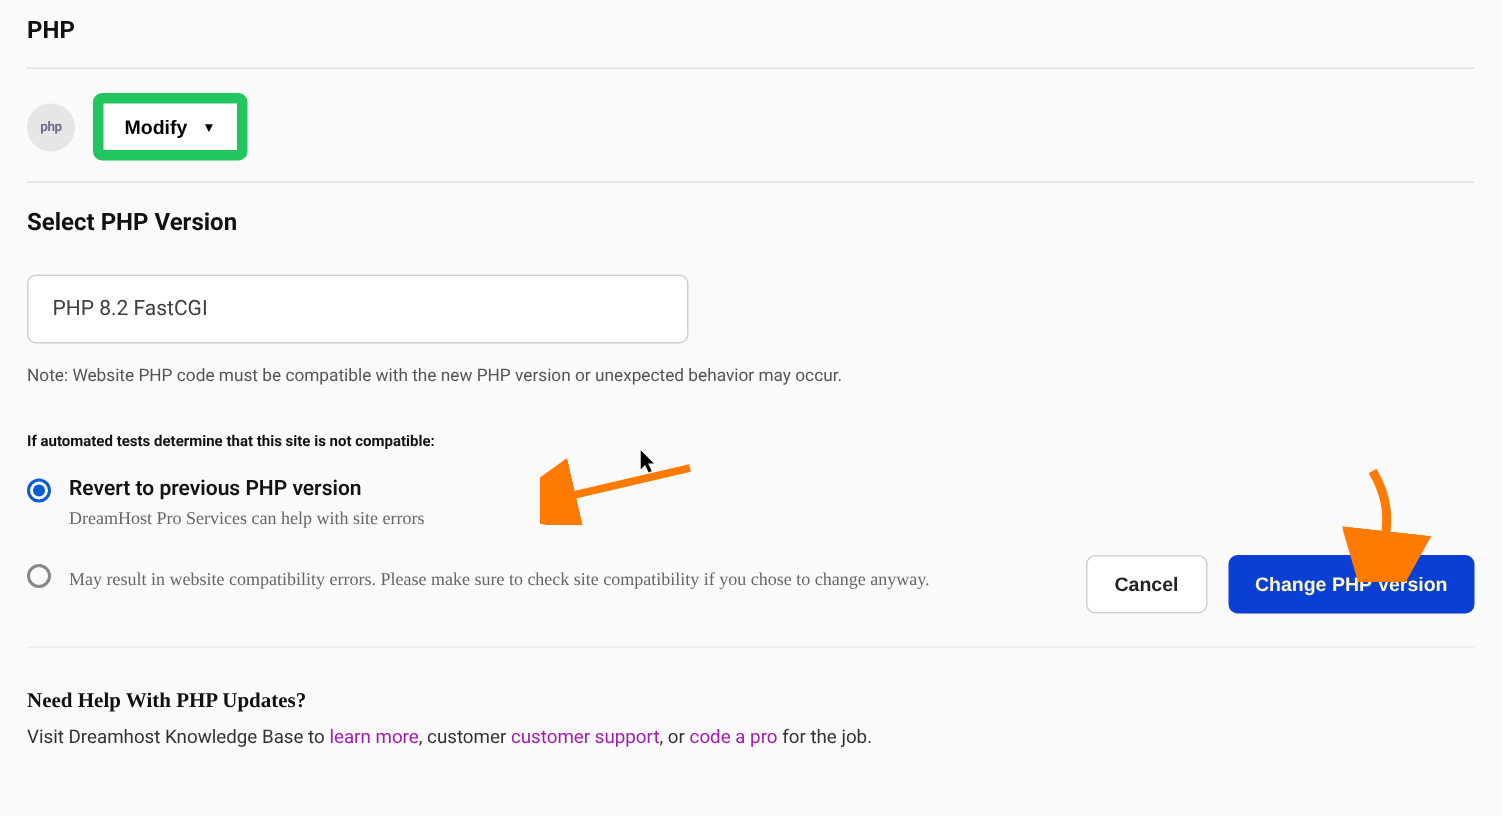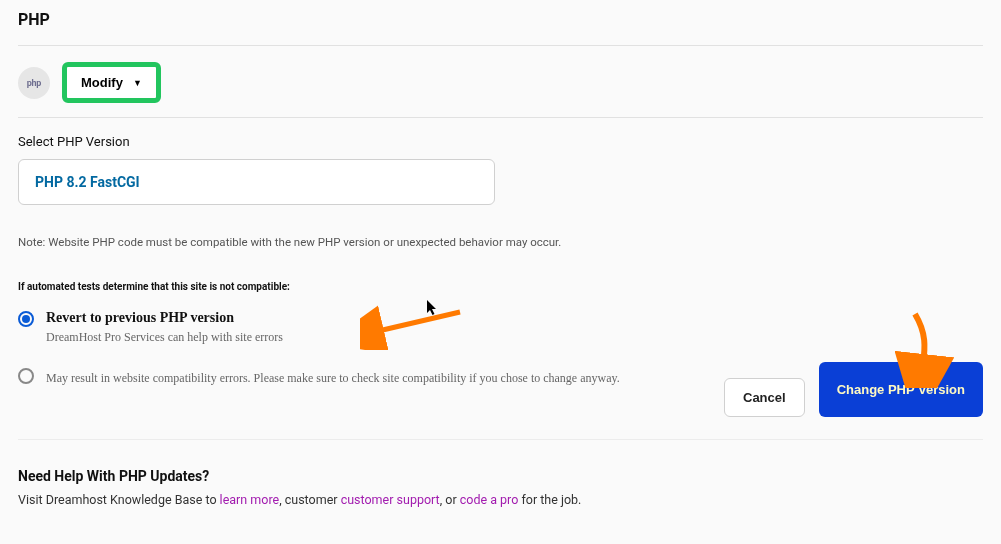--- a/index.html
+++ b/index.html
@@ -18,61 +18,61 @@
 
   .status-row { display: flex; align-items: center; }
   .php-icon {
     width: 32px; height: 32px; border-radius: 50%;
     background: #e6e6e6; display: flex; align-items: center; justify-content: center;
     margin-right: 12px; flex-shrink: 0;
   }
   .php-glyph { font-size: 9px; font-weight: 700; color: #6f6f90; letter-spacing: -0.3px; }
   .status-text { font-size: 14px; font-weight: 700; flex: 1; }
   .modify-btn {
-    background: #fff; border: 5px solid #22c55e; border-radius: 6px;
+    background: #fff; border: 7px solid #22c55e; border-radius: 6px;
     padding: 8px 14px; font-size: 13px; font-weight: 600; cursor: pointer;
     display: inline-flex; align-items: center; gap: 10px;
   }
   .caret { font-size: 9px; }
 
-  .field-label { font-size: 13px; font-weight: 400; margin-bottom: 10px; }
+  .field-label { font-size: 16px; font-weight: 700; margin-bottom: 26px; }
   .select-box {
-    width: 477px; background: #fff; border: 1px solid #d0d0d0; border-radius: 6px;
-    padding: 14px 16px; font-size: 14px; color: #0369a1; font-weight: bold;
+    width: 441px; background: #fff; border: 1px solid #d0d0d0; border-radius: 6px;
+    padding: 14px 16px; font-size: 14px; color: #404040;
   }
-  .note { font-size: 11.5px; color: #555; margin-top: 30px; }
+  .note { font-size: 11.5px; color: #555; margin-top: 14px; }
 
   .compat-heading { font-size: 10px; font-weight: 700; margin-top: 32px; margin-bottom: 18px; }
 
   .radio-row { display: flex; align-items: flex-start; margin-bottom: 22px; }
   .radio {
     width: 16px; height: 16px; border-radius: 50%; border: 2px solid #0a5bd6;
     margin-right: 12px; margin-top: 1px; flex-shrink: 0; position: relative;
     cursor: pointer;
   }
   .radio.unchecked { border-color: #888; }
   .radio.checked::after {
     content: ""; position: absolute; width: 8px; height: 8px; border-radius: 50%;
     background: #0a5bd6; top: 50%; left: 50%; transform: translate(-50%, -50%);
   }
-  .radio-label { font-size: 14px; font-weight: 600; font-family: Liberation Serif, serif; }
+  .radio-label { font-size: 14px; font-weight: 600; }
   .radio-sub { font-size: 12px; color: #666; margin-top: 4px; font-weight: 400; max-width: 640px; font-family: Liberation Serif, serif; }
 
   .action-row {
     display: flex; justify-content: flex-end; gap: 14px;
     margin-top: -46px; margin-bottom: 10px;
   }
   .btn {
     border-radius: 6px; padding: 11px 18px; font-size: 13px; font-weight: 600;
     cursor: pointer; border: none;
   }
-  .btn-cancel { background: #fff; border: 1px solid #d0d0d0; color: #222; margin-top: 16px; }
+  .btn-cancel { background: #fff; border: 1px solid #d0d0d0; color: #222; }
   .btn-primary { background: #0a3fd6; color: #fef9c3; }
 
-  .help-heading { font-size: 14px; font-weight: 700; margin-top: 28px; margin-bottom: 8px; }
+  .help-heading { font-size: 14px; font-weight: 700; margin-top: 28px; margin-bottom: 8px; font-family: Liberation Serif, serif; }
   .help-text { font-size: 12.5px; color: #333; }
   .link { color: #a21caf; cursor: pointer; }
 
   .arrow {
     position: absolute; pointer-events: none; z-index: 50;
   }
   .cursor {
     position: absolute; pointer-events: none; font-size: 13px; color: #000; z-index: 60;
   }
 

